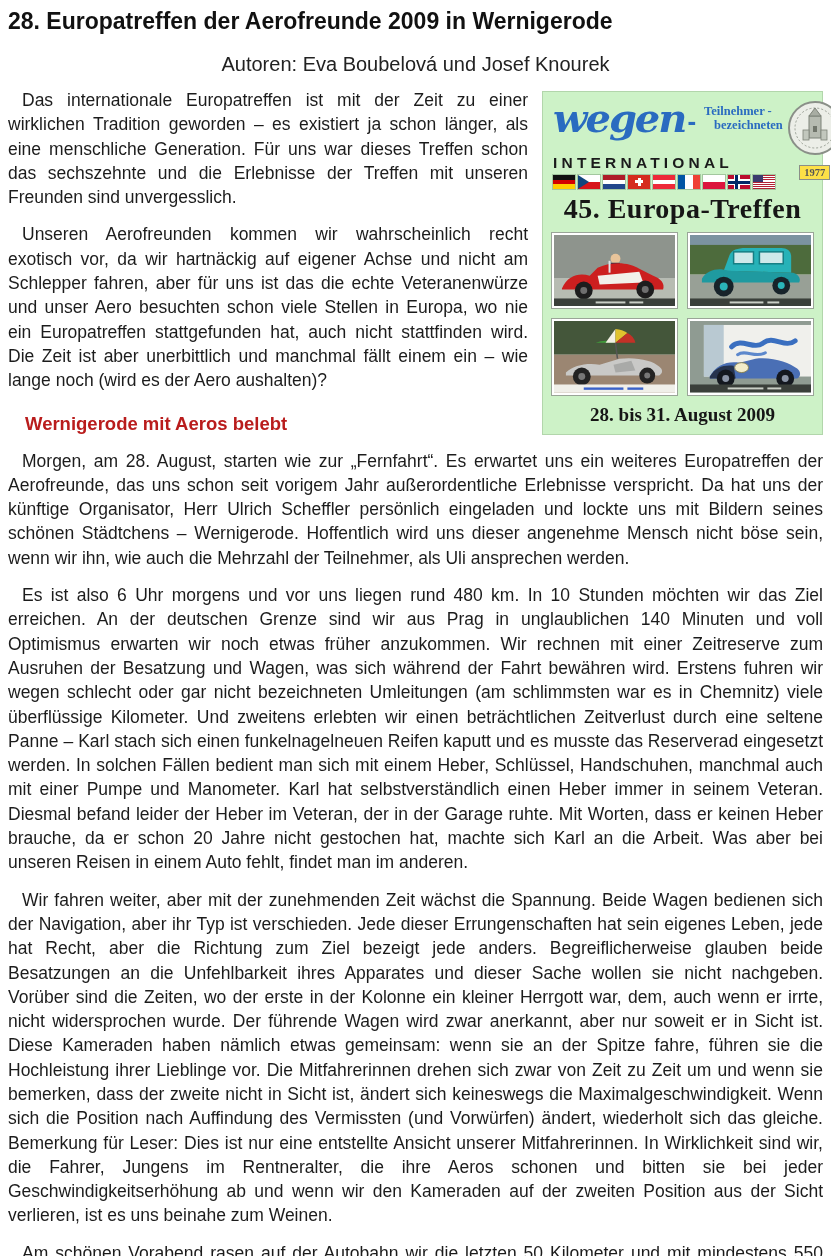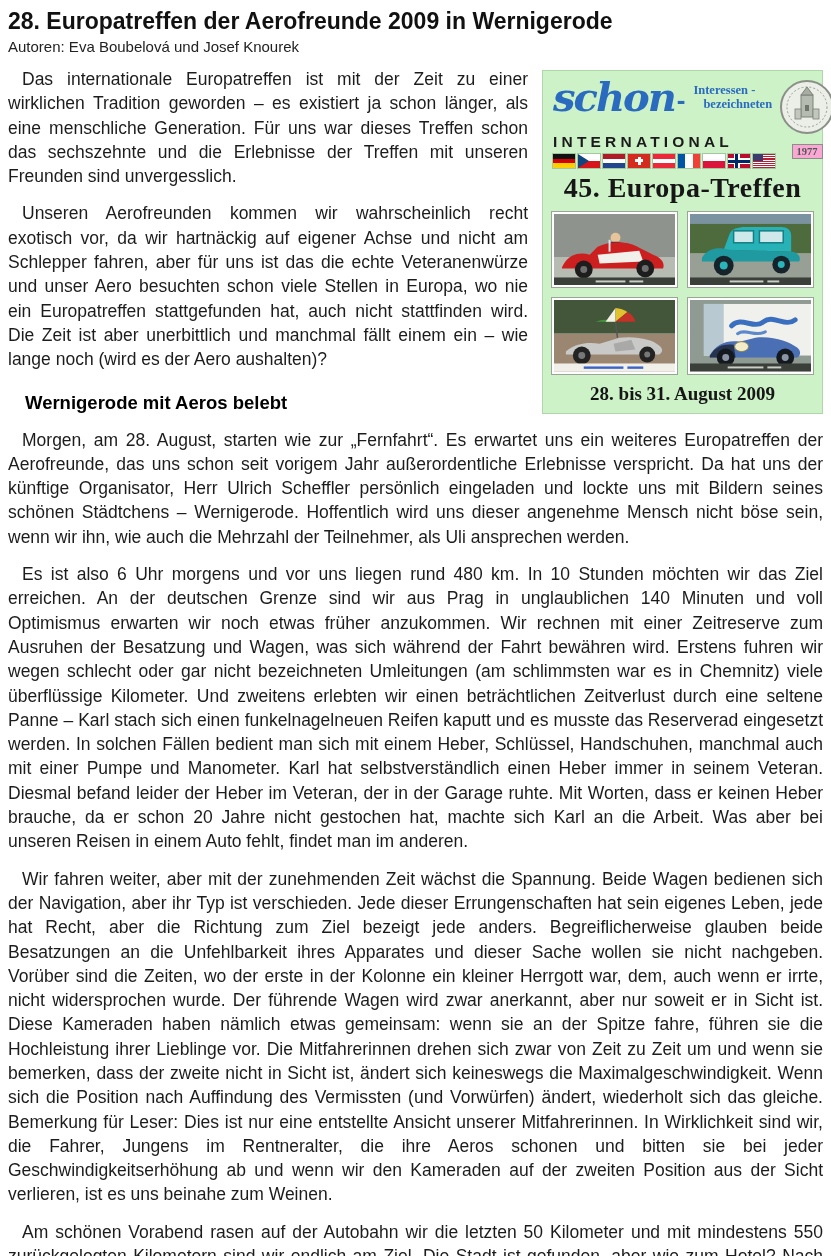--- a/index.html
+++ b/index.html
@@ -6,32 +6,32 @@
   body{
     width:831px;height:1256px;overflow:hidden;background:#ffffff;
     font-family:"Liberation Sans","DejaVu Sans",sans-serif;color:#1a1a1a;
   }
   .page{padding:6px 8px 0 8px;}
 
   
   .doc-title{
     font-size:23px;font-weight:bold;margin:2px 0 0 0;letter-spacing:0px;color:#111;
   }
-  .doc-authors{font-size:15px;margin-top:3px;color:#222;}
+  .doc-authors{font-size:20px;margin-top:18px;color:#222;text-align:center;}
 
   
   .top-section{display:flex;gap:14px;margin-top:12px;align-items:flex-end;}
   .left-col{width:532px;}
   .body-par{
     font-size:17.5px;line-height:24.3px;text-align:justify;text-indent:14px;
     margin:0 0 0 0;color:#1c1c1c;
   }
   .left-col .body-par + .body-par{margin-top:13px;}
   .section-heading{
-    font-size:18.5px;font-weight:bold;margin:20px 0 0 0;padding-left:17px;color:#000000;
+    font-size:18.5px;font-weight:bold;margin:20px 0 0 0;padding-left:17px;color:#b91c1c;
   }
 
   
   .full-pars .body-par{margin-top:13px;}
   .full-pars{margin-top:14px;}
 
   
   .banner{
     width:281px;box-sizing:border-box;background:#cdf2c7;
     border:1px solid #b2d6ab;padding:6px 6px 8px 6px;flex-shrink:0;
@@ -71,21 +71,21 @@
       linear-gradient(90deg,transparent 0 7.5px,#002868 7.5px 10.5px,transparent 10.5px 100%),
       linear-gradient(180deg,transparent 0 5.5px,#002868 5.5px 8.5px,transparent 8.5px 100%),
       linear-gradient(90deg,transparent 0 6px,#fff 6px 12px,transparent 12px 100%),
       linear-gradient(180deg,transparent 0 4px,#fff 4px 10px,transparent 10px 100%),
       #ba0c2f;}
   .flag-usa{background:repeating-linear-gradient(180deg,#b22234 0 1.1px,#fff 1.1px 2.2px);}
   .flag-usa::after{content:"";position:absolute;left:0;top:0;width:10px;height:7.5px;background:#3c3b6e;}
 
   .seal-block{width:74px;text-align:center;padding-top:2px;}
   .seal-year-box{
-    display:inline-block;margin-top:-6px;padding:0 4px;border:1px solid #8a8f88;background:#f9a8d4;
+    display:inline-block;margin-top:-6px;padding:0 4px;border:1px solid #8a8f88;background:#fde047;
     font-family:"Liberation Serif",serif;font-size:10.5px;font-weight:bold;color:#555;line-height:13px;
   }
 
   .event-title{
     text-align:center;font-family:"Liberation Serif","DejaVu Serif",serif;
     font-weight:bold;font-size:28px;color:#161616;margin-top:4px;letter-spacing:0.5px;
   }
 
   .photo-grid{
     display:grid;grid-template-columns:1fr 1fr;gap:9px 9px;margin-top:7px;padding:0 2px;
@@ -112,24 +112,24 @@
     <div class="left-col">
       <p class="body-par">Das internationale Europatreffen ist mit der Zeit zu einer wirklichen Tradition geworden – es existiert ja schon länger, als eine menschliche Generation. Für uns war dieses Treffen schon das sechszehnte und die Erlebnisse der Treffen mit unseren Freunden sind unvergesslich.</p>
       <p class="body-par">Unseren Aerofreunden kommen wir wahrscheinlich recht exotisch vor, da wir hartnäckig auf eigener Achse und nicht am Schlepper fahren, aber für uns ist das die echte Veteranenwürze und unser Aero besuchten schon viele Stellen in Europa, wo nie ein Europatreffen stattgefunden hat, auch nicht stattfinden wird. Die Zeit ist aber unerbittlich und manchmal fällt einem ein – wie lange noch (wird es der Aero aushalten)?</p>
       <h2 class="section-heading">Wernigerode mit Aeros belebt</h2>
     </div>
 
     <div class="banner">
       <div class="banner-top">
         <div class="logo-block">
           <div class="logo-row">
-            <span class="aero-script">schon</span>
+            <span class="aero-script">wegen</span>
             <span class="aero-dash">-</span>
             <div class="interest-lines">
-              <div>Interessen -</div>
+              <div>Teilnehmer -</div>
               <div style="padding-left:10px;">bezeichneten</div>
             </div>
           </div>
           <div class="international">INTERNATIONAL</div>
           <div class="flags-row">
               <span class="flag flag-germany"></span>
               <span class="flag flag-czech-republic"></span>
               <span class="flag flag-netherlands"></span>
               <span class="flag flag-switzerland"></span>
               <span class="flag flag-austria"></span>

